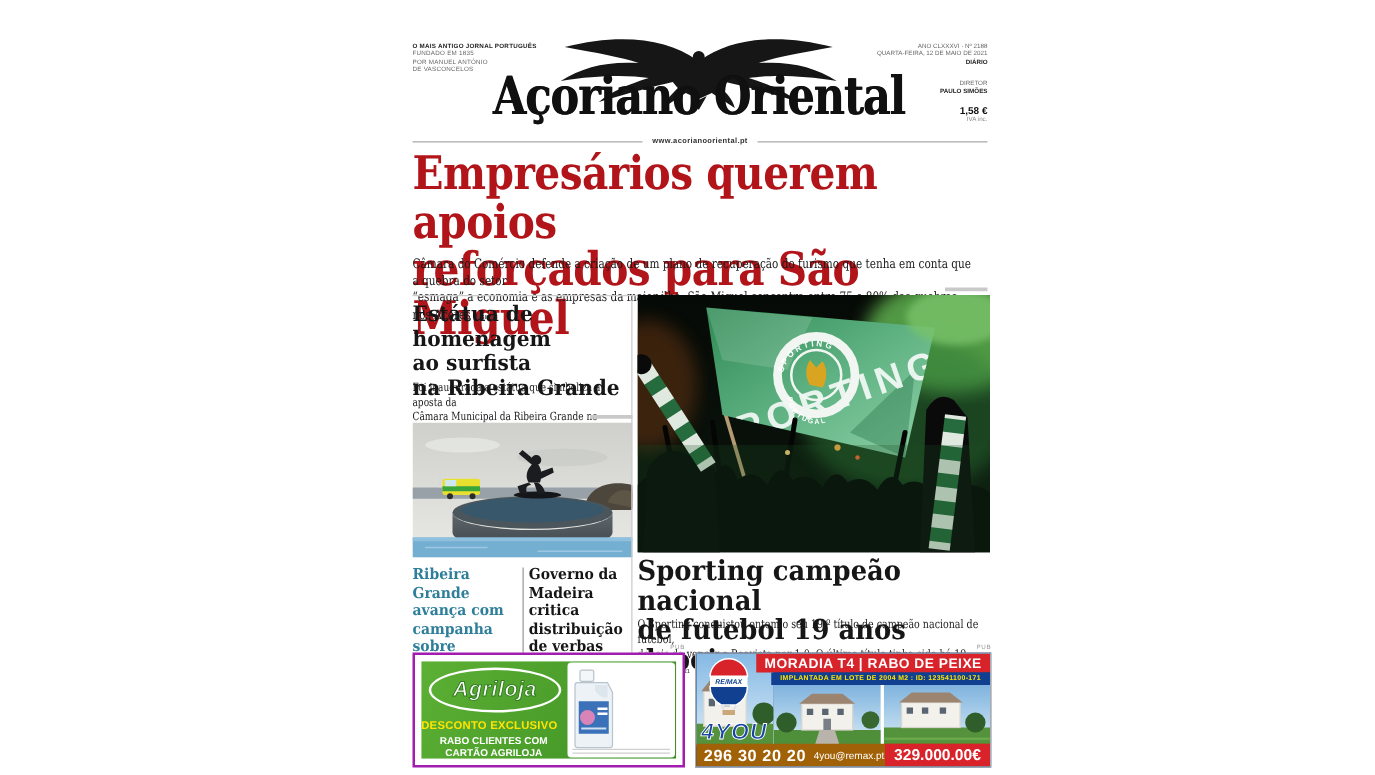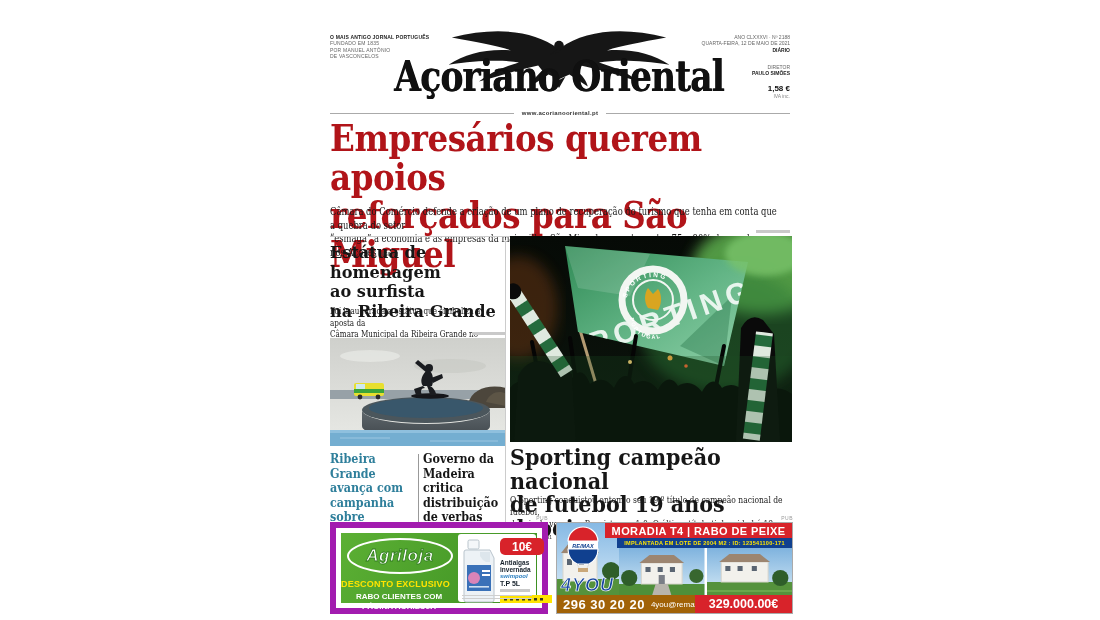--- a/index.html
+++ b/index.html
@@ -60,21 +60,21 @@
   .sp-h{left:192px;top:422px;width:300px;font-family:"DejaVu Serif",serif;font-weight:bold;
         font-size:22px;line-height:23.5px;color:#161616;transform:scaleX(.94);transform-origin:left top;}
   .sp-b{left:192px;top:470px;width:354px;font-family:"DejaVu Serif",serif;font-size:9.5px;
         line-height:12px;color:#1a1a1a;transform:scaleX(.8);transform-origin:left top;}
 
   
   .publbl{font-size:5px;color:#999;letter-spacing:.5px;}
   .pub1{left:12px;top:491px;width:218px;text-align:right;}
   .pub2{left:238px;top:491px;width:237px;text-align:right;}
 
-  .ag{left:12px;top:498px;width:218px;height:92px;border:6px solid #a21caf;background:#fff;box-sizing:border-box;}
+  .ag{left:12px;top:498px;width:218px;height:92px;border:2px solid #a21caf;background:#fff;box-sizing:border-box;}
   .ag-inner{position:absolute;inset:2px;background:linear-gradient(120deg,#5cb034,#3c8f22);
             border:3px solid #fff;box-sizing:border-box;display:flex;}
   .ag-left{position:relative;width:116px;}
   .ag-logo{position:absolute;left:6px;top:5px;width:102px;height:32px;border:2.5px solid #fff;
            border-radius:50%;display:flex;align-items:center;justify-content:center;}
   .ag-logo span{font-size:17px;font-weight:bold;color:#fff;-webkit-text-stroke:.8px #2f7d1d;
                 font-style:italic;letter-spacing:.5px;}
   .ag-l1{position:absolute;left:0;right:0;top:46px;text-align:left;font-size:9px;font-weight:bold;
          color:#ffe400;letter-spacing:.2px;}
   .ag-l2{position:absolute;left:0;right:0;text-align:center;font-size:8px;font-weight:bold;color:#fff;}
@@ -106,21 +106,21 @@
   .rx-blue span{color:#ffe400;font-weight:bold;font-size:5.5px;letter-spacing:.3px;}
   .rx-photos{position:absolute;left:62px;right:0;top:25px;height:49px;display:flex;gap:2px;background:#fff;}
   .rx-photos svg{display:block;height:100%;flex:1;}
   .rx-balloon{position:absolute;left:8px;top:3px;width:36px;height:46px;}
   .rx-4you{position:absolute;left:4px;top:52px;font-size:18px;font-weight:bold;font-style:italic;
            color:#1746a0;-webkit-text-stroke:.7px #fff;letter-spacing:1px;}
   .rx-bottom{position:absolute;left:0;right:0;bottom:0;height:18px;background:#a16207;display:flex;
              align-items:center;}
   .rx-phone{color:#fff;font-weight:bold;font-size:13px;margin-left:6px;letter-spacing:.5px;}
   .rx-mail{color:#fff;font-size:8px;margin-left:6px;}
-  .rx-price{position:absolute;right:0;top:0;bottom:0;width:97px;background:#d8232a;color:#fff;
+  .rx-price{position:absolute;right:0;top:0;bottom:0;width:84px;background:#d8232a;color:#fff;
             font-weight:bold;font-size:12.5px;display:flex;align-items:center;justify-content:center;}
 
   .watermark{left:308px;top:586px;font-size:22px;font-weight:bold;color:#fff;
              -webkit-text-stroke:1px #b0b0b0;letter-spacing:1px;
              text-shadow:0 0 2px rgba(160,160,160,.6);}
 </style>
 </head>
 <body>
 
 <div class="canvas">
@@ -330,41 +330,33 @@
     <div class="abs pub2 publbl">PUB</div>
 
     <div class="abs ag">
       <div class="ag-inner">
         <div class="ag-left">
           <div class="ag-logo">
             <span>Agriloja</span>
           </div>
           <div class="ag-l1">DESCONTO EXCLUSIVO</div>
           <div class="ag-l2 a">RABO CLIENTES COM</div>
-          <div class="ag-l2 b">PÁGINA AGRILOJA</div>
+          <div class="ag-l2 b">CARTÃO AGRILOJA</div>
         </div>
         <div class="ag-right">
           <svg class="ag-can" viewBox="0 0 38 66">
             <rect x="8" y="2" width="11" height="9" rx="1.5" fill="#f4f7f9" stroke="#b9c4cc" stroke-width="1"></rect>
             <path d="M6,12 L30,12 L34,20 L34,62 Q34,64 32,64 L6,64 Q4,64 4,62 L4,14 Q4,12 6,12 Z" fill="#edf2f6" stroke="#b9c4cc" stroke-width="1"></path>
             <path d="M20,14 L30,14 L30,24 L26,24 Q22,22 20,18 Z" fill="#dde6ec"></path>
             <rect x="7" y="27" width="24" height="26" fill="#3a71b8"></rect>
             <circle cx="14" cy="40" r="6" fill="#d984b8"></circle>
             <rect x="22" y="32" width="8" height="2" fill="#fff"></rect>
             <rect x="22" y="36" width="8" height="2" fill="#fff"></rect>
             <rect x="9" y="48" width="20" height="1.6" fill="#cfe0f0"></rect>
           </svg>
-          <div class="ag-info">
-            <div class="ag-badge">10€</div>
-            <div class="ag-pname">Antialgas invernada</div>
-            <div class="ag-pbrand">swimpool</div>
-            <div class="ag-psize">T.P 5L</div>
-            <div class="ag-refbar"></div>
-            <div class="ag-yellow"></div>
-          </div>
           <div class="ag-disc">
               <i></i>
               <i></i>
             </div>
         </div>
       </div>
     </div>
 
     <div class="abs rx">
       <div class="rx-photoL">

